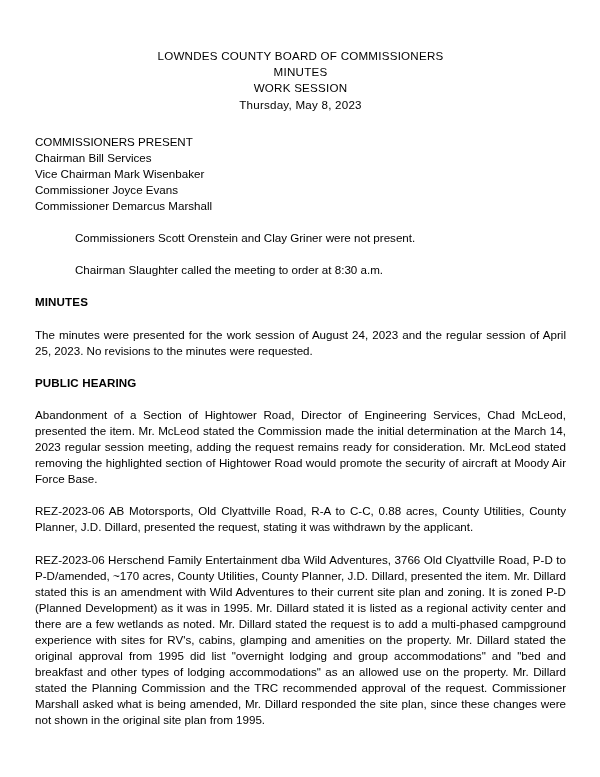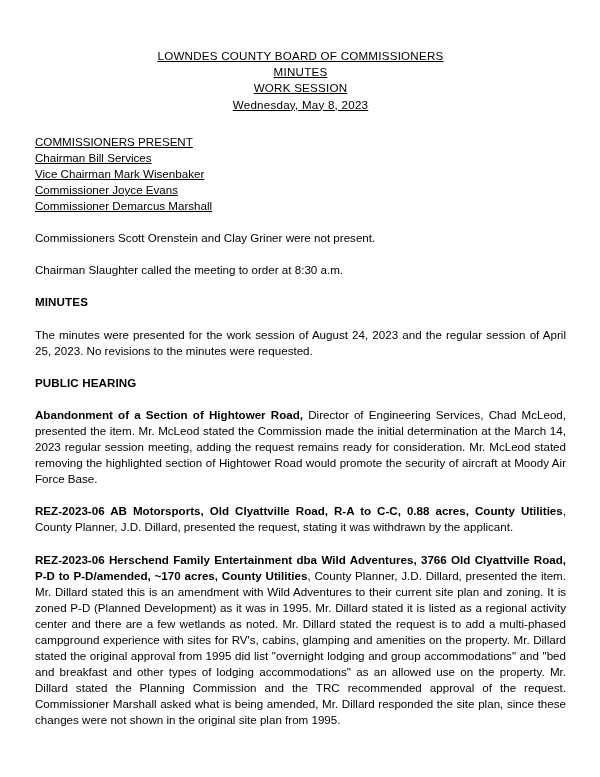--- a/index.html
+++ b/index.html
@@ -30,68 +30,66 @@
     top: 48px;
     width: 531px;
   }
 
   
   .title-block {
     text-align: center;
     font-size: 11.6px;
     line-height: 16.2px;
     letter-spacing: 0.02em;
-    text-decoration: underline;
   }
   .title-line {
     display: block;
     white-space: nowrap;
   }
 
   
   .gap-lg { height: 21px; }
   .gap-md { height: 16px; }
 
   .roster {
     font-size: 11.6px;
     line-height: 16.1px;
-    text-decoration: underline;
   }
   .roster-line { display: block; white-space: nowrap; }
 
   .para {
     font-size: 11.6px;
     line-height: 16.1px;
     text-align: justify;
     text-justify: inter-word;
   }
-  .para.single { text-align: left; }
+  .para.single { text-align: left; margin-left: 40px; }
 
   .section-head {
     font-size: 11.6px;
     line-height: 16.1px;
     font-weight: bold;
     letter-spacing: 0.01em;
   }
 
   .lead {
-    font-weight: bold;
+    font-weight: normal;
   }
 </style>
 </head>
 <body>
 
 <div id="page">
   <div class="content">
 
     <div class="title-block">
       <span class="title-line">LOWNDES COUNTY BOARD OF COMMISSIONERS</span>
       <span class="title-line">MINUTES</span>
       <span class="title-line">WORK SESSION</span>
-      <span class="title-line">Wednesday, May 8, 2023</span>
+      <span class="title-line">Thursday, May 8, 2023</span>
     </div>
 
     <div class="gap-lg"></div>
 
     <div class="roster">
       <span class="roster-line">COMMISSIONERS PRESENT</span>
       <span class="roster-line">Chairman Bill Services</span>
       <span class="roster-line">Vice Chairman Mark Wisenbaker</span>
       <span class="roster-line">Commissioner Joyce Evans</span>
       <span class="roster-line">Commissioner Demarcus Marshall</span>

